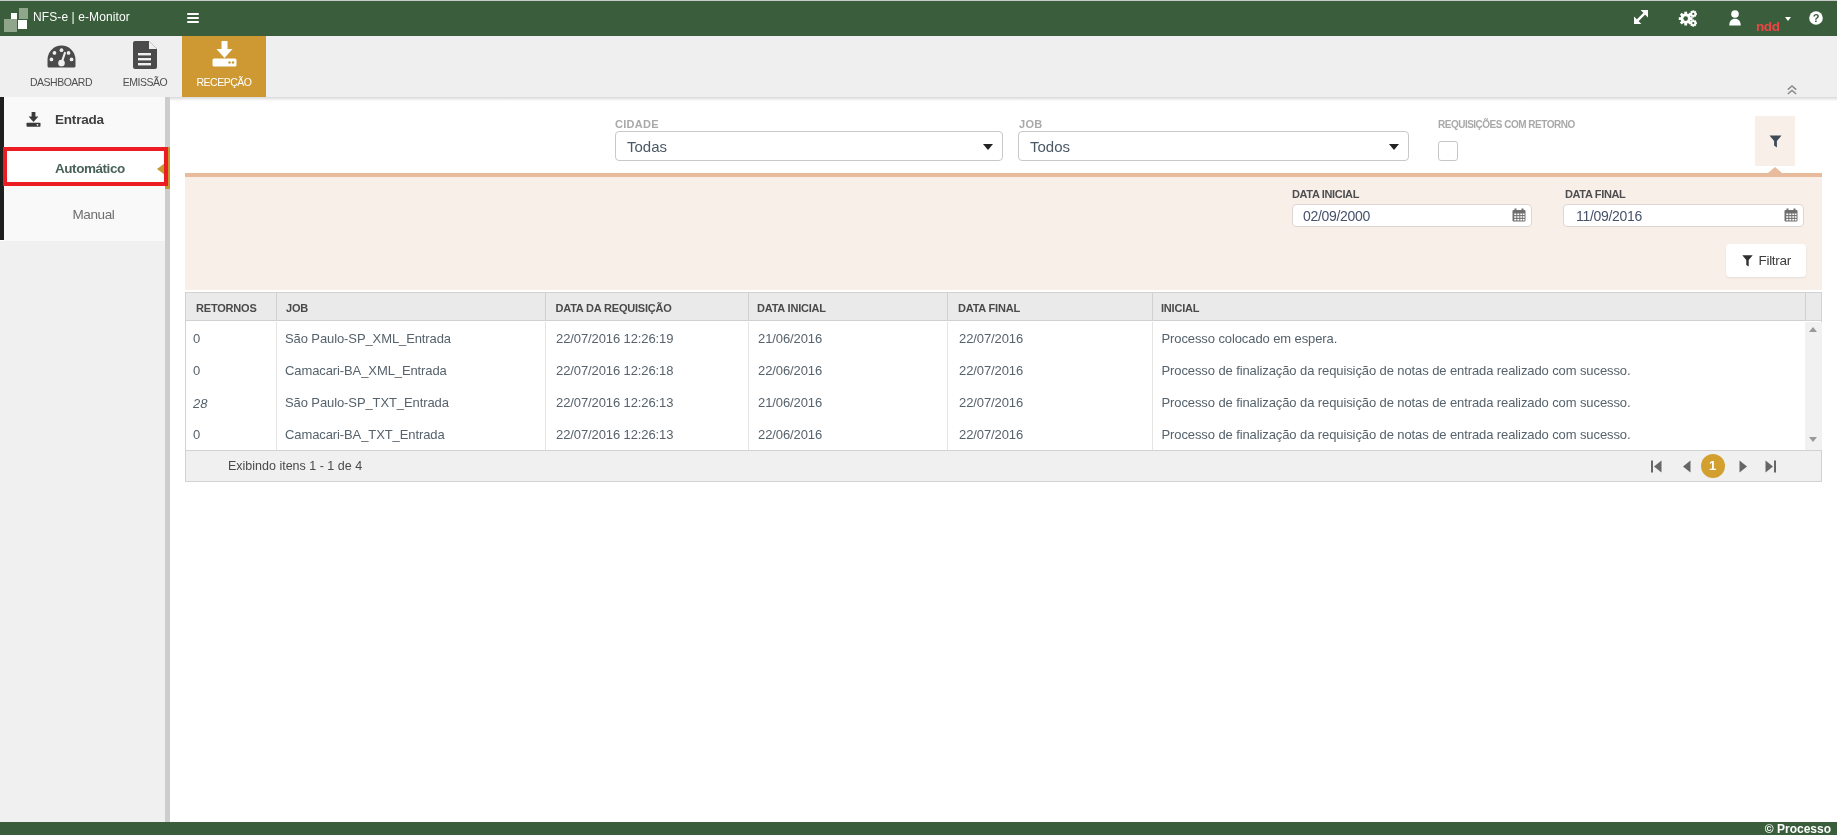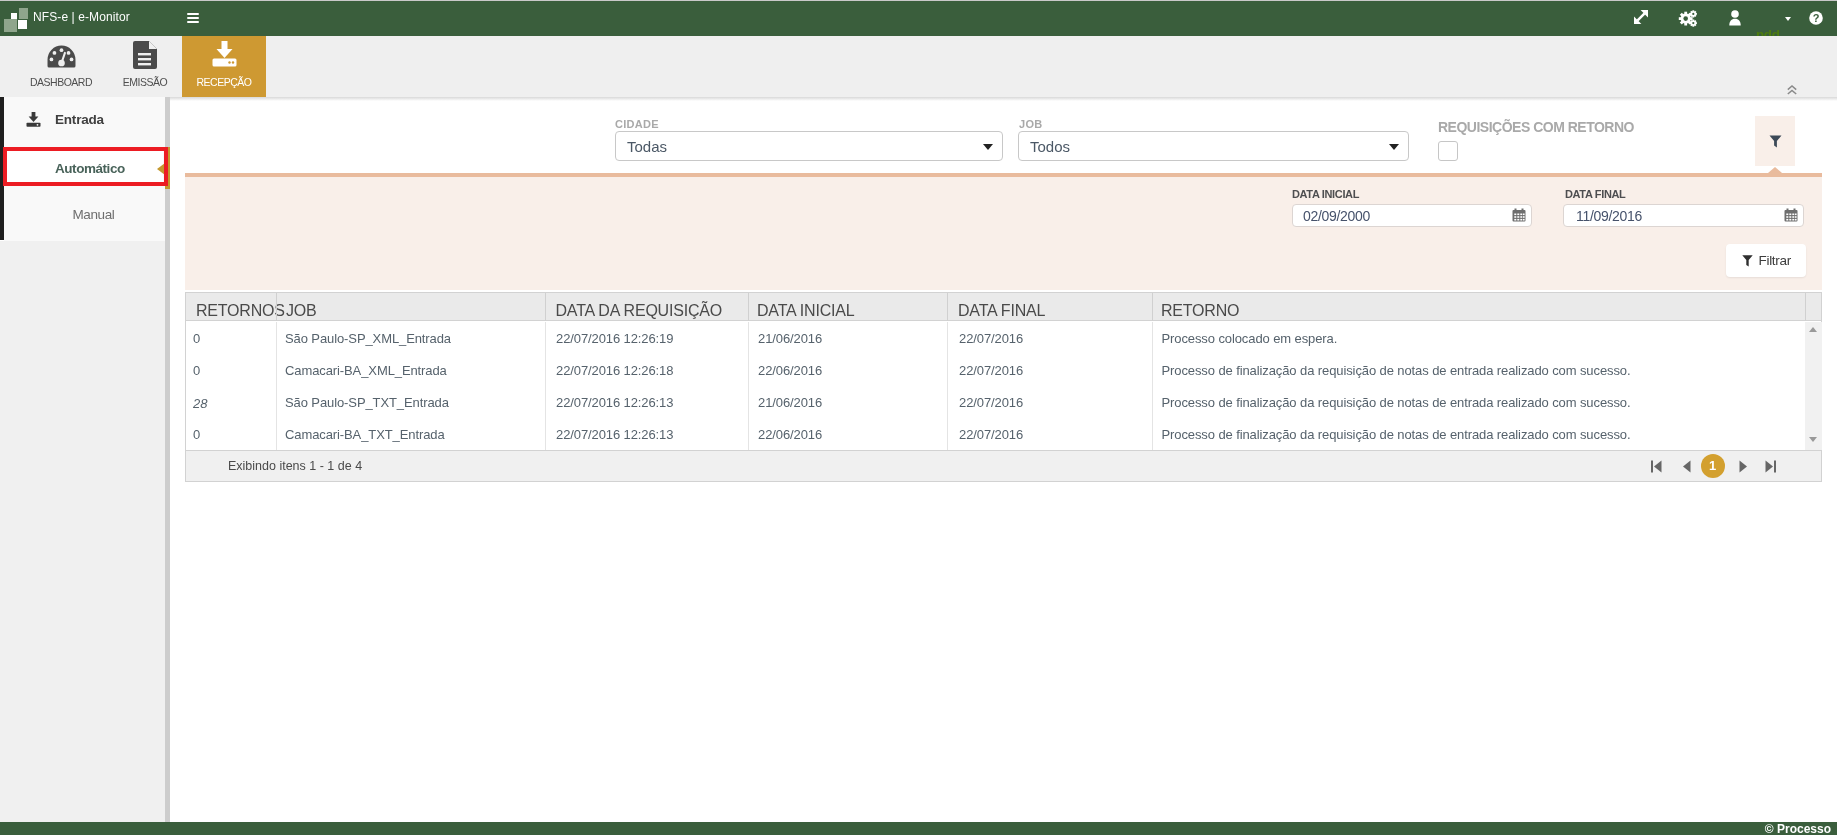--- a/index.html
+++ b/index.html
@@ -41,21 +41,21 @@
 #notch { left:1768px; top:166.5px; width:0; height:0; border-left:7px solid transparent; border-right:7px solid transparent; border-bottom:6.5px solid #e9bb9d; }
 #pinkpanel { left:185px; top:177px; width:1637px; height:113px; background:#f9efe9; }
 .dlabel { position:absolute; font-size:11px; font-weight:bold; color:#4e4e50; letter-spacing:-0.35px; }
 .dinput { position:absolute; top:204px; height:22.5px; background:#fff; border:1px solid #dcd5d2; border-radius:4px; }
 .dtext { position:absolute; top:208px; font-size:14px; letter-spacing:-0.3px; color:#46526b; }
 #filtrar { left:1726px; top:243.5px; width:80px; height:33px; background:#fff; border-radius:4px; box-shadow:0 1px 2px rgba(0,0,0,0.08); }
 #filtrartext { left:1758.5px; top:252.5px; font-size:13.5px; letter-spacing:-0.3px; color:#3c3c3c; }
 
 #grid { left:185px; top:292px; width:1637px; height:190px; border:1px solid #d2d2d2; background:#fff; }
 #ghead { left:185px; top:292px; width:1637px; height:29px; background:#eaeaea; border:1px solid #d2d2d2; }
-.hcell { position:absolute; top:301.5px; font-size:16px; letter-spacing:-0.2px; font-weight:normal; color:#4a4a4a; }
+.hcell { position:absolute; top:301.5px; font-size:11px; letter-spacing:-0.2px; font-weight:bold; color:#4a4a4a; }
 .vline { position:absolute; top:293px; width:1px; height:28px; background:#d0d0d0; }
 .bline { position:absolute; top:321.5px; width:1px; height:128px; background:#e4e4e4; }
 .cell { position:absolute; font-size:13px; letter-spacing:-0.1px; color:#56626c; }
 #gfoot { left:185px; top:449.5px; width:1637px; height:32.5px; background:#f0f0f0; border:1px solid #d2d2d2; border-top:1px solid #d2d2d2; }
 #exib { left:228px; top:459px; font-size:12.5px; color:#4a4a4a; }
 #scrolltrack { left:1804.5px; top:321.5px; width:17px; height:128px; background:#f1f1f1; }
 #pagecircle { left:1700.5px; top:454px; width:24px; height:24px; border-radius:50%; background:#d3a02f; color:#fff; font-size:13px; font-weight:bold; text-align:center; line-height:24px; }
 
 #footer { left:0; top:822px; width:1837px; height:13px; background:#3a5e3c; }
 #copyright { right:6px; top:822px; font-size:12px; font-weight:bold; color:#fff; }
@@ -105,21 +105,21 @@
       </g>
     </g>
     <circle cx="7.7" cy="8.6" r="2.3" fill="#3a5e3c"></circle>
     <circle cx="15.3" cy="3.9" r="1.1" fill="#3a5e3c"></circle>
     <circle cx="15.3" cy="13.1" r="1.1" fill="#3a5e3c"></circle>
   </svg>
   <svg class="abs" style="left:1729px; top:9.5px;" width="12" height="16" viewBox="0 0 12 16">
     <circle cx="6" cy="4" r="3.8" fill="#fff"></circle>
     <path d="M0.3,15.5 c0,-4.5 2.2,-6.8 5.7,-6.8 c3.5,0 5.7,2.3 5.7,6.8 z" fill="#fff"></path>
   </svg>
-  <div class="abs" style="left:1756px; top:27px; font-size:13.5px; letter-spacing:-0.4px; font-weight:bold; color:#4d7c0f;">ndd</div>
+  <div class="abs" style="left:1756px; top:19px; font-size:13.5px; letter-spacing:-0.4px; font-weight:bold; color:#ef4444;">ndd</div>
   <div class="abs" style="left:1784.5px; top:16.5px; width:0; height:0; border-left:3.8px solid transparent; border-right:3.8px solid transparent; border-top:4.6px solid #fff;"></div>
   <svg class="abs" style="left:1808.5px; top:11px;" width="14" height="14" viewBox="0 0 14 14">
     <circle cx="7" cy="7" r="6.8" fill="#fff"></circle>
     <text x="7" y="10.8" font-size="11" font-weight="bold" fill="#3a5e3c" text-anchor="middle" font-family="Liberation Sans">?</text>
   </svg>
 
   <div id="toolbar" class="abs"></div>
   <div id="toolshadow" class="abs"></div>
   <div id="recepcao" class="abs"></div>
 
@@ -177,21 +177,21 @@
   <div class="menutext" style="left:55.5px; top:207px; color:#6e6e6e; letter-spacing:-0.4px;margin-left:17px;">Manual</div>
 
   <div class="flabel" style="left:615px; top:118px;text-align:center;">CIDADE</div>
   <div class="selbox" style="left:615px; width:387.5px;"></div>
   <div class="seltext" style="left:627px;text-align:center;">Todas</div>
   <div class="caret" style="left:982.5px; top:143.5px;"></div>
   <div class="flabel" style="left:1019px; top:118px;">JOB</div>
   <div class="selbox" style="left:1018px; width:391px;"></div>
   <div class="seltext" style="left:1030px;">Todos</div>
   <div class="caret" style="left:1389px; top:143.5px;"></div>
-  <div class="flabel" style="left:1438px; top:118.5px; font-size:14px; letter-spacing:-0.5px;">REQUISIÇÕES COM RETORNO</div>
+  <div class="flabel" style="left:1438px; top:118.5px; font-size:10px; letter-spacing:-0.5px;">REQUISIÇÕES COM RETORNO</div>
   <div id="checkbox" class="abs"></div>
   <div id="filterbtn" class="abs"></div>
   <svg class="abs" style="left:1769px; top:135px;" width="13" height="13" viewBox="0 0 13 13">
     <path d="M0.5,0.5 h12 l-4.6,5.5 v6.5 l-2.8,-2 v-4.5 z" fill="#3d4a58"></path>
   </svg>
 
   <div id="pinkpanel" class="abs"></div>
   <div id="salmonline" class="abs"></div>
   <div id="notch" class="abs"></div>
   <div class="dlabel" style="left:1292px; top:188px;">DATA INICIAL</div>
@@ -244,21 +244,21 @@
   </svg>
   <div id="filtrartext" class="abs">Filtrar</div>
 
   <div id="grid" class="abs"></div>
   <div id="ghead" class="abs"></div>
   <div class="hcell" style="left:196px;">RETORNOS</div>
   <div class="hcell" style="left:286px;">JOB</div>
   <div class="hcell" style="left:555.5px;">DATA DA REQUISIÇÃO</div>
   <div class="hcell" style="left:757px;">DATA INICIAL</div>
   <div class="hcell" style="left:958px;">DATA FINAL</div>
-  <div class="hcell" style="left:1161px;">RETORNO</div>
+  <div class="hcell" style="left:1161px;">INICIAL</div>
   <div class="vline" style="left:276px;"></div>
   <div class="vline" style="left:545px;"></div>
   <div class="vline" style="left:747.5px;"></div>
   <div class="vline" style="left:947px;"></div>
   <div class="vline" style="left:1152px;"></div>
   <div class="vline" style="left:1804.5px;"></div>
   <div class="bline" style="left:276px;"></div>
   <div class="bline" style="left:545px;"></div>
   <div class="bline" style="left:747.5px;"></div>
   <div class="bline" style="left:947px;"></div>

